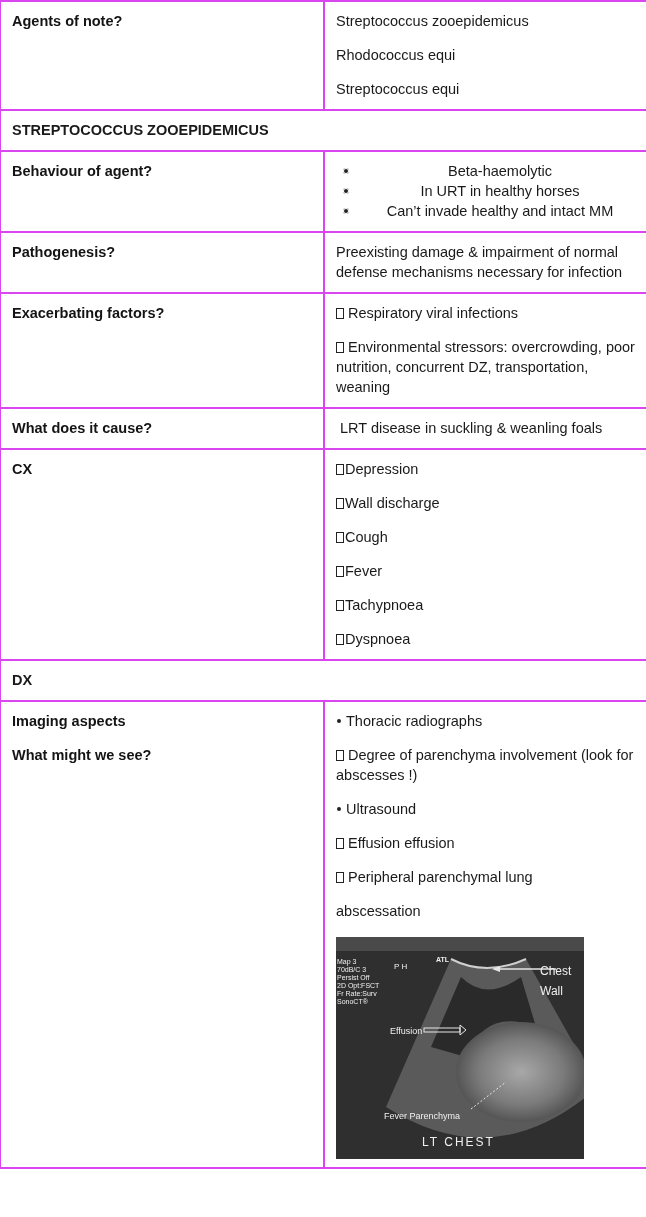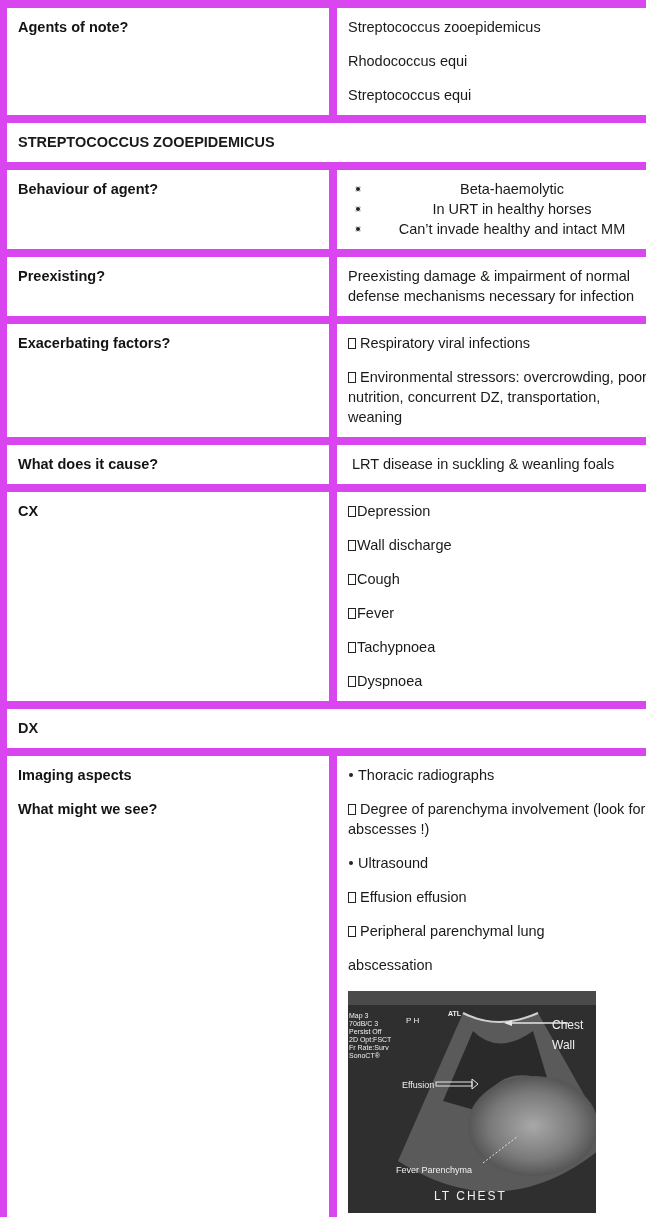--- a/index.html
+++ b/index.html
@@ -1,18 +1,18 @@
 <!DOCTYPE html>
 <html><head>
 <meta charset="utf-8">
 <style>
   html, body { margin:0; padding:0; background:#ffffff; }
   body { width:646px; height:1217px; overflow:hidden; font-family:"Liberation Sans","DejaVu Sans",sans-serif; color:#1a1a1a; }
   table { border-collapse:collapse; width:648px; margin-left:-1px; table-layout:fixed; }
-  td { border:8px solid #d946ef; vertical-align:top; font-size:14.5px; line-height:20px; padding:9px 11px 10px 11px; }
+  td { border:2px solid #d946ef; vertical-align:top; font-size:14.5px; line-height:20px; padding:9px 11px 10px 11px; }
   td.lbl { width:300px; font-weight:bold; color:#141414; }
   td.val { width:300px; }
   td.full { font-weight:bold; }
   .p { margin:0 0 14px 0; }
   .p:last-child { margin-bottom:0; }
   ul.bul { margin:0; padding:0 0 0 17px; list-style:none;text-align:center; }
   ul.bul li { position:relative; padding-left:11px; line-height:20px; }
   ul.bul li .dot { position:absolute; left:-10px; top:7px; width:6px; height:6px; border-radius:50%; background:#222; box-shadow:0 0 0 1px #fff inset; }
   .box { display:inline-block; width:6px; height:9px; border:1px solid #222; margin-right:4px; vertical-align:-1px; }
   .box.tight { margin-right:1px; }
@@ -41,21 +41,21 @@
     <td class="lbl">Behaviour of agent?</td>
     <td class="val">
       <ul class="bul">
         <li><span class="dot"></span><span>Beta-haemolytic</span></li>
         <li><span class="dot"></span><span>In URT in healthy horses</span></li>
         <li><span class="dot"></span><span>Can’t invade healthy and intact MM</span></li>
       </ul>
     </td>
   </tr>
   <tr>
-    <td class="lbl">Preexisting?</td>
+    <td class="lbl">Pathogenesis?</td>
     <td class="val">
       <div class="p">Preexisting damage &amp; impairment of normal defense mechanisms necessary for infection</div>
     </td>
   </tr>
   <tr>
     <td class="lbl">Exacerbating factors?</td>
     <td class="val">
       <div class="p"><span class="box"></span><span>Respiratory viral infections</span></div>
       <div class="p"><span class="box"></span><span>Environmental stressors: overcrowding, poor nutrition, concurrent DZ, transportation, weaning</span></div>
     </td>

